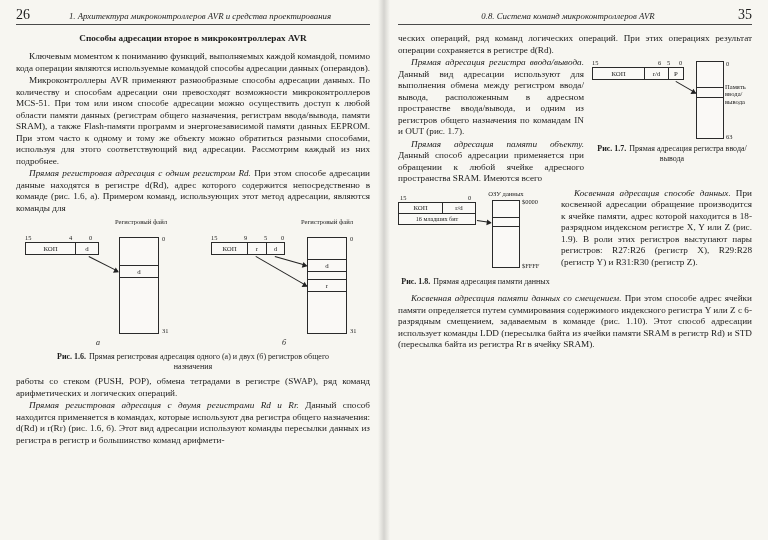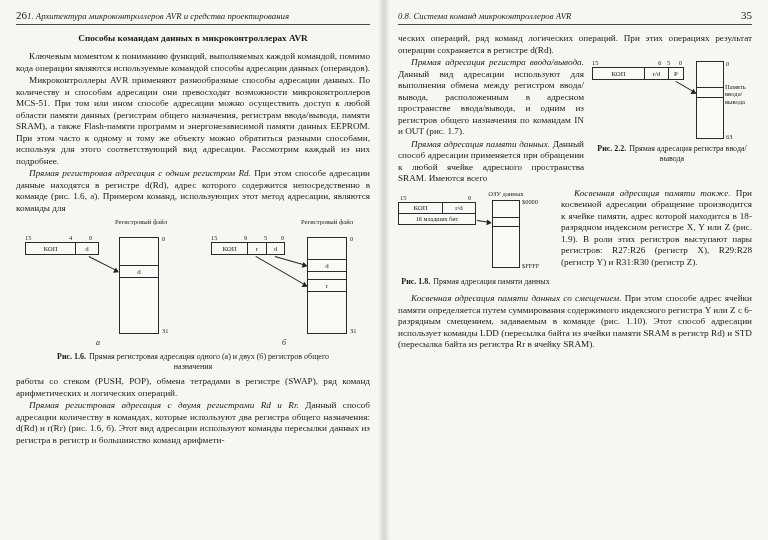--- a/index.html
+++ b/index.html
@@ -5,22 +5,22 @@
   *{box-sizing:border-box;margin:0;padding:0;}
   html,body{width:768px;height:540px;overflow:hidden;}
   body{background:#f7f6f1;font-family:"Liberation Serif","DejaVu Serif",serif;color:#1b1b1b;}
   .spread{position:relative;width:768px;height:540px;}
   .crease{position:absolute;left:378px;top:0;width:12px;height:540px;
           background:linear-gradient(90deg,rgba(0,0,0,0) 0%,rgba(0,0,0,0.14) 50%,rgba(0,0,0,0) 100%);}
   .page{position:absolute;top:10px;width:354px;font-size:9.2px;line-height:11.5px;text-align:justify;hyphens:auto;}
   .page.left{left:16px;}
   .page.right{left:398px;}
   .pagehead{display:flex;align-items:baseline;border-bottom:1px solid #4a4a4a;padding-bottom:3px;margin-bottom:8px;font-size:8.8px;line-height:10px;}
-  .pagehead .phead{flex:1;font-style:italic;}
-  .pagehead .pnum{font-size:11px;}
+  .pagehead .phead{flex:1;text-align:center;font-style:italic;}
+  .pagehead .pnum{font-size:14px;}
   p{margin:0 0 1px 0;text-align:justify;}
   p.ind{text-indent:13px;}
   i.lead{font-style:italic;}
   .sect{text-align:center;font-weight:bold;font-size:9.2px;line-height:11px;margin:4px 0 7px 0;}
   .caption{text-align:center;font-size:8px;line-height:9.6px;margin:3px auto 5px auto;}
   .caption b{margin-right:3px;}
   .row{display:flex;gap:8px;margin-bottom:2px;}
   .colL{width:186px;}
   .colR{width:160px;}
   .colFig{width:155px;}
@@ -50,21 +50,21 @@
 <body>
 
 <div class="spread">
 
   <div class="page left">
     <div class="pagehead">
       <span class="pnum">26</span>
       <span class="phead">1. Архитектура микроконтроллеров AVR и средства проектирования</span>
     </div>
 
-    <div class="sect">Способы командам данных в микроконтроллерах AVR</div>
+    <div class="sect">Способы адресации второе в микроконтроллерах AVR</div>
 
     <p class="ind"><span>Ключевым моментом к пониманию функций, выполняемых каждой командой, помимо кода операции являются используемые командой способы адресации данных (операндов).</span></p>
     <p class="ind"><span>Микроконтроллеры AVR применяют разнообразные способы адресации данных. По количеству и способам адресации они превосходят возможности микроконтроллеров MCS-51. При том или ином способе адресации можно осуществить доступ к любой области памяти данных (регистрам общего назначения, регистрам ввода/вывода, памяти SRAM), а также Flash-памяти программ и энергонезависимой памяти данных EEPROM. При этом часто к одному и тому же объекту можно обратиться разными способами, используя для этого соответствующий вид адресации. Рассмотрим каждый из них подробнее.</span></p>
     <p class="ind"><i class="lead">Прямая регистровая адресация с одним регистром Rd.</i><span> При этом способе адресации данные находятся в регистре d(Rd), адрес которого содержится непосредственно в команде (рис. 1.6, а). Примером команд, использующих этот метод адресации, являются команды для</span></p>
 
     <div>
       <div class="fig fig16">
 
         <div class="dlabel" style="left:86px;top:0;width:64px;">Регистровый файл</div>
         <span class="bit" style="left:2px;top:16px;">15</span>
@@ -99,35 +99,35 @@
         <div class="arr" style="left:252px;top:38px;width:33px;transform:rotate(16deg);"></div>
         <div class="arr" style="left:233px;top:38px;width:59px;transform:rotate(30deg);"></div>
         <div class="sublabel" style="left:186px;top:119px;width:150px;">б</div>
       </div>
       <div class="caption" style="width:310px;">
         <b>Рис. 1.6.</b><span>Прямая регистровая адресация одного (а) и двух (б) регистров общего назначения</span>
       </div>
     </div>
 
     <p><span>работы со стеком (PUSH, POP), обмена тетрадами в регистре (SWAP), ряд команд арифметических и логических операций.</span></p>
-    <p class="ind"><i class="lead">Прямая регистровая адресация с двумя регистрами Rd и Rr.</i><span> Данный способ адресации количеству в командах, которые используют два регистра общего назначения: d(Rd) и r(Rr) (рис. 1.6, б). Этот вид адресации используют команды пересылки данных из регистра в регистр и большинство команд арифмети-</span></p>
+    <p class="ind"><i class="lead">Прямая регистровая адресация с двумя регистрами Rd и Rr.</i><span> Данный способ находится применяется в командах, которые используют два регистра общего назначения: d(Rd) и r(Rr) (рис. 1.6, б). Этот вид адресации используют команды пересылки данных из регистра в регистр и большинство команд арифмети-</span></p>
   </div>
 
   <div class="page right">
     <div class="pagehead">
       <span class="phead">0.8. Система команд микроконтроллеров AVR</span>
       <span class="pnum">35</span>
     </div>
 
     <p><span>ческих операций, ряд команд логических операций. При этих операциях результат операции сохраняется в регистре d(Rd).</span></p>
 
     <div class="row">
       <div class="colL">
         <p class="ind"><i class="lead">Прямая адресация регистра ввода/вывода.</i><span> Данный вид адресации используют для выполнения обмена между регистром ввода/вывода, расположенным в адресном пространстве ввода/вывода, и одним из регистров общего назначения по командам IN и OUT (рис. 1.7).</span></p>
-        <p class="ind"><i class="lead">Прямая адресация памяти данных.</i><span> Данный способ адресации применяется при обращении к любой ячейке адресного пространства SRAM. Имеются всего</span></p>
+        <p class="ind"><i class="lead">Прямая адресация памяти объекту.</i><span> Данный способ адресации применяется при обращении к любой ячейке адресного пространства SRAM. Имеются всего</span></p>
       </div>
       <div class="colR">
 
         <div class="fig fig17">
           <span class="bit" style="left:0;top:0;">15</span>
           <span class="bit" style="left:66px;top:0;">6</span>
           <span class="bit" style="left:75px;top:0;">5</span>
           <span class="bit" style="left:87px;top:0;">0</span>
           <div class="irect" style="left:0;top:8px;width:92px;height:13px;">
             <span class="c" style="width:52px;">КОП</span>
@@ -135,21 +135,21 @@
             <span class="c last">P</span>
           </div>
           <div class="vrect" style="left:104px;top:2px;width:28px;height:78px;"></div>
           <div class="rowline" style="left:104px;top:28px;width:28px;height:11px;"></div>
           <span class="bit" style="left:134px;top:1px;">0</span>
           <span class="bit" style="left:134px;top:74px;">63</span>
           <div class="dlabel" style="left:133px;top:24px;width:27px;text-align:left;">Память ввода/вывода</div>
           <div class="arr" style="left:84px;top:22px;width:23px;transform:rotate(30deg);"></div>
         </div>
         <div class="caption">
-          <b>Рис. 2.2.</b><span>Прямая адресация регистра ввода/вывода</span>
+          <b>Рис. 1.7.</b><span>Прямая адресация регистра ввода/вывода</span>
         </div>
       </div>
     </div>
 
 
     <div class="row">
       <div class="colFig">
 
         <div class="fig fig18">
           <div class="dlabel" style="left:76px;top:0;width:64px;">ОЗУ данных</div>
@@ -166,21 +166,21 @@
           <div class="rowline" style="left:94px;top:27px;width:28px;height:10px;"></div>
           <span class="bit" style="left:124px;top:8px;">$0000</span>
           <span class="bit" style="left:124px;top:72px;">$FFFF</span>
           <div class="arr" style="left:79px;top:30px;width:14px;transform:rotate(8deg);"></div>
         </div>
         <div class="caption">
           <b>Рис. 1.8.</b><span>Прямая адресация памяти данных</span>
         </div>
       </div>
       <div class="colText">
-        <p class="ind"><i class="lead">Косвенная адресация памяти также.</i><span> При косвенной адресации обращение производится к ячейке памяти, адрес которой находится в 18-разрядном индексном регистре X, Y или Z (рис. 1.9). В роли этих регистров выступают пары регистров: R27:R26 (регистр X), R29:R28 (регистр Y) и R31:R30 (регистр Z).</span></p>
+        <p class="ind"><i class="lead">Косвенная адресация способе данных.</i><span> При косвенной адресации обращение производится к ячейке памяти, адрес которой находится в 18-разрядном индексном регистре X, Y или Z (рис. 1.9). В роли этих регистров выступают пары регистров: R27:R26 (регистр X), R29:R28 (регистр Y) и R31:R30 (регистр Z).</span></p>
       </div>
     </div>
 
     <div class="row">
       <div class="colText">
         <p class="ind"><i class="lead">Косвенная адресация памяти данных со смещением.</i><span> При этом способе адрес ячейки памяти определяется путем суммирования содержимого индексного регистра Y или Z с 6-разрядным смещением, задаваемым в команде (рис. 1.10). Этот способ адресации использует команды LDD (пересылка байта из ячейки памяти SRAM в регистр Rd) и STD (пересылка байта из регистра Rr в ячейку SRAM).</span></p>
       </div>
     </div>
   </div>
 

